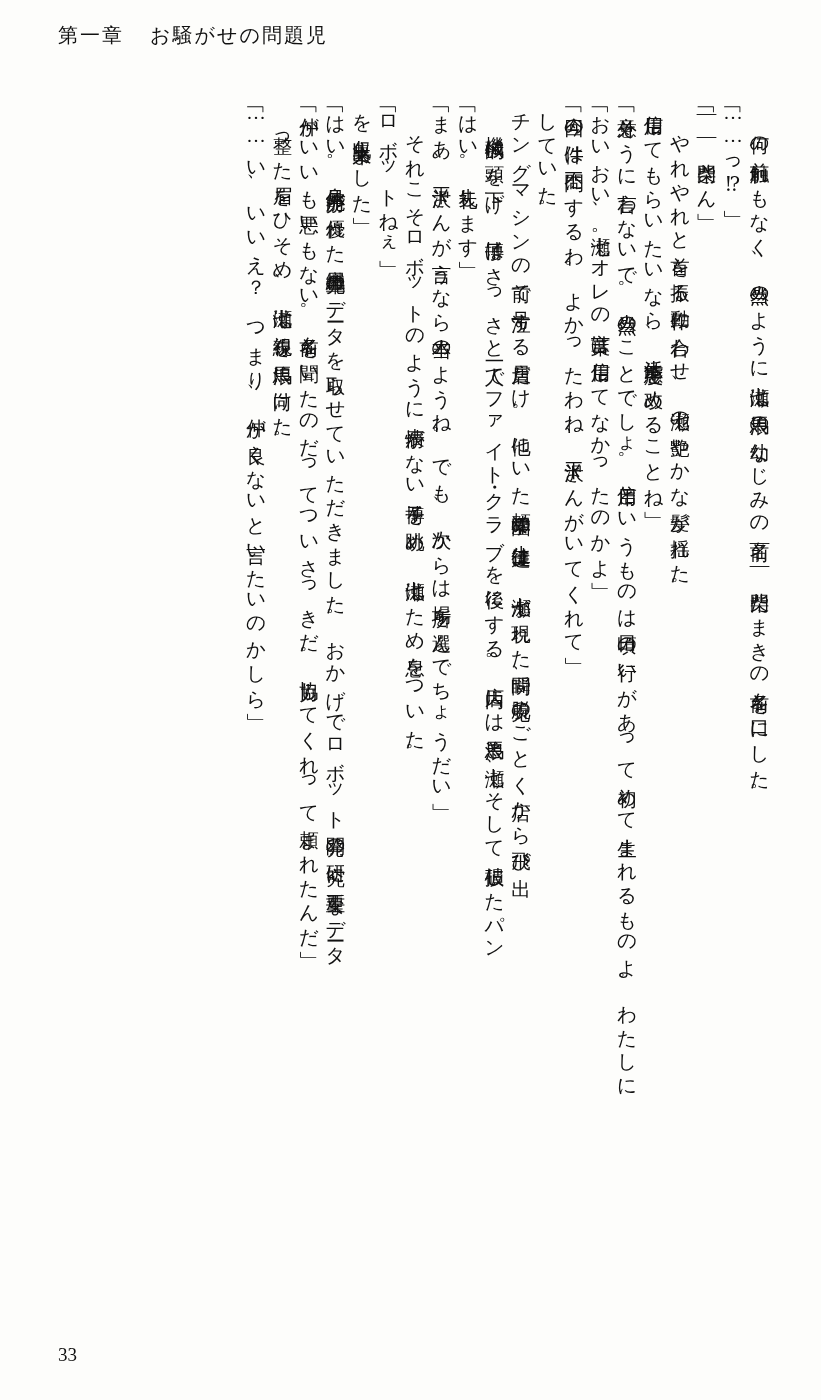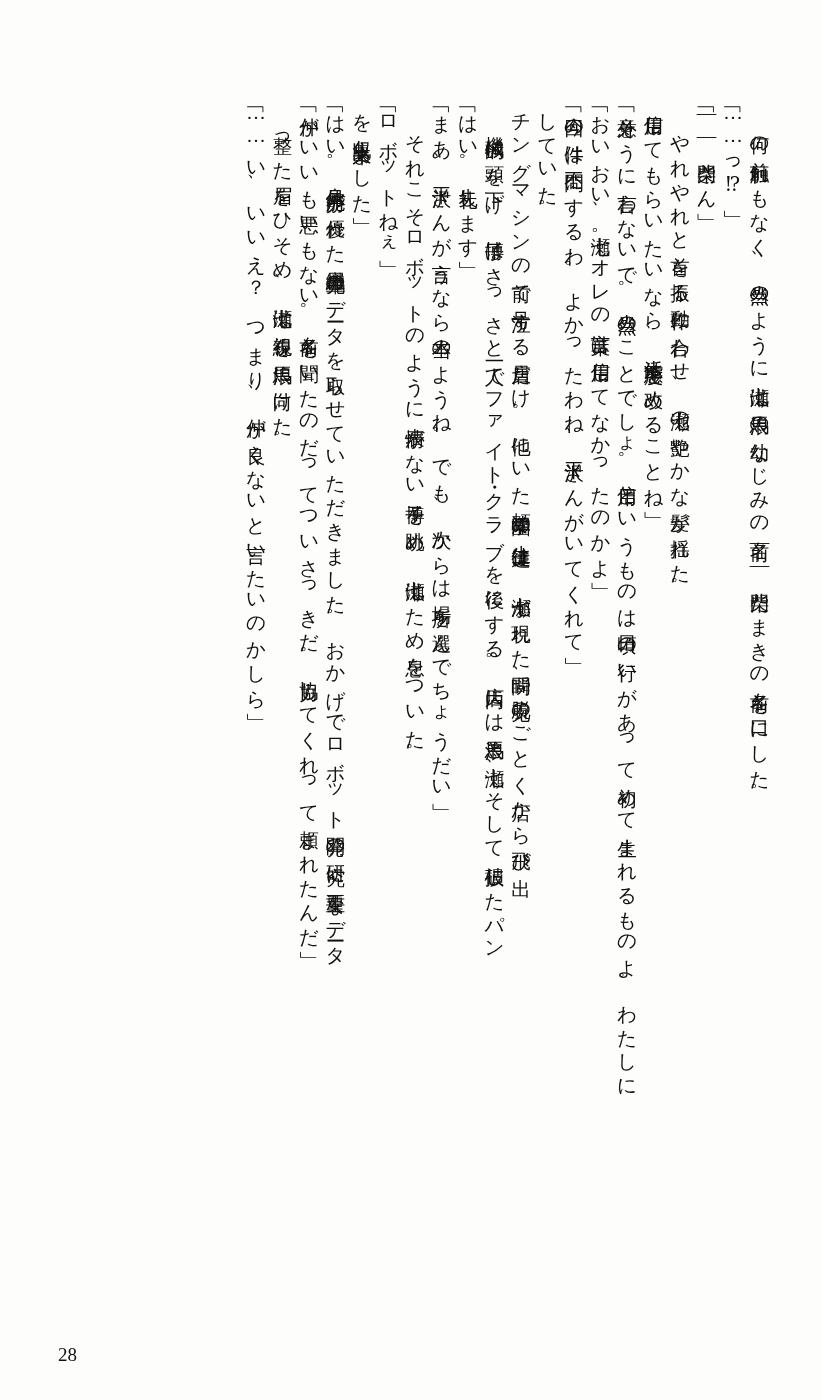--- a/index.html
+++ b/index.html
@@ -56,20 +56,23 @@
     bottom: 34px;
     font-size: 19px;
     font-family: "Liberation Serif", "DejaVu Serif", serif;
   }
 </style>
 </head>
 <body>
 
 <div class="page">
 
+  <div class="chapter-header">
+    <span class="chapter-num">第一章</span><span>お騒がせの問題児</span>
+  </div>
 
   <div class="body-area" id="body-area">
       <div class="vline">「……い、いいえ？　つまり、仲が良くないと言いたいのかしら」</div>
       <div class="vline indent1">整った眉をひそめ、七瀬は視線を浪馬に向けた。</div>
       <div class="vline">「仲がいいも悪いもない。名前を聞いたのだってついさっきだ。協力してくれって頼まれたんだ」</div>
       <div class="vline">「はい。身体能力が優れた織屋先輩のデータを取らせていただきました。おかげでロボット開発の研究に重要なデータ</div>
       <div class="vline">を収集出来ました」</div>
       <div class="vline">「ロボットねぇ」</div>
       <div class="vline indent1">それこそロボットのように表情がない博子を眺め、七瀬はため息をついた。</div>
       <div class="vline">「まあ、平沢さんが言うなら本当のようね。でも、次からは場所を選んでちょうだい」</div>
@@ -80,15 +83,15 @@
       <div class="vline">「今回の件は不問にするわ。よかったわね、平沢さんがいてくれて」</div>
       <div class="vline">「おいおい、七瀬。オレの言葉は信用してなかったのかよ」</div>
       <div class="vline">「意外そうに言わないで。当然のことでしょ。信用というものは日頃の行いがあって初めて生まれるものよ。わたしに</div>
       <div class="vline">信用してもらいたいなら、生活態度を改めることね」</div>
       <div class="vline indent1">やれやれと首を振る動作に合わせ、七瀬の艶やかな髪が揺れた。</div>
       <div class="vline">「――柴門さん」</div>
       <div class="vline">「……っ⁉」</div>
       <div class="vline indent1">何の前触れもなく、当然のように七瀬は浪馬の幼なじみの名前――柴門たまきの名前を口にした。</div>
     </div>
 
-  <div class="page-number">28</div>
+  <div class="page-number">33</div>
 
 </div>
 
 </body></html>

